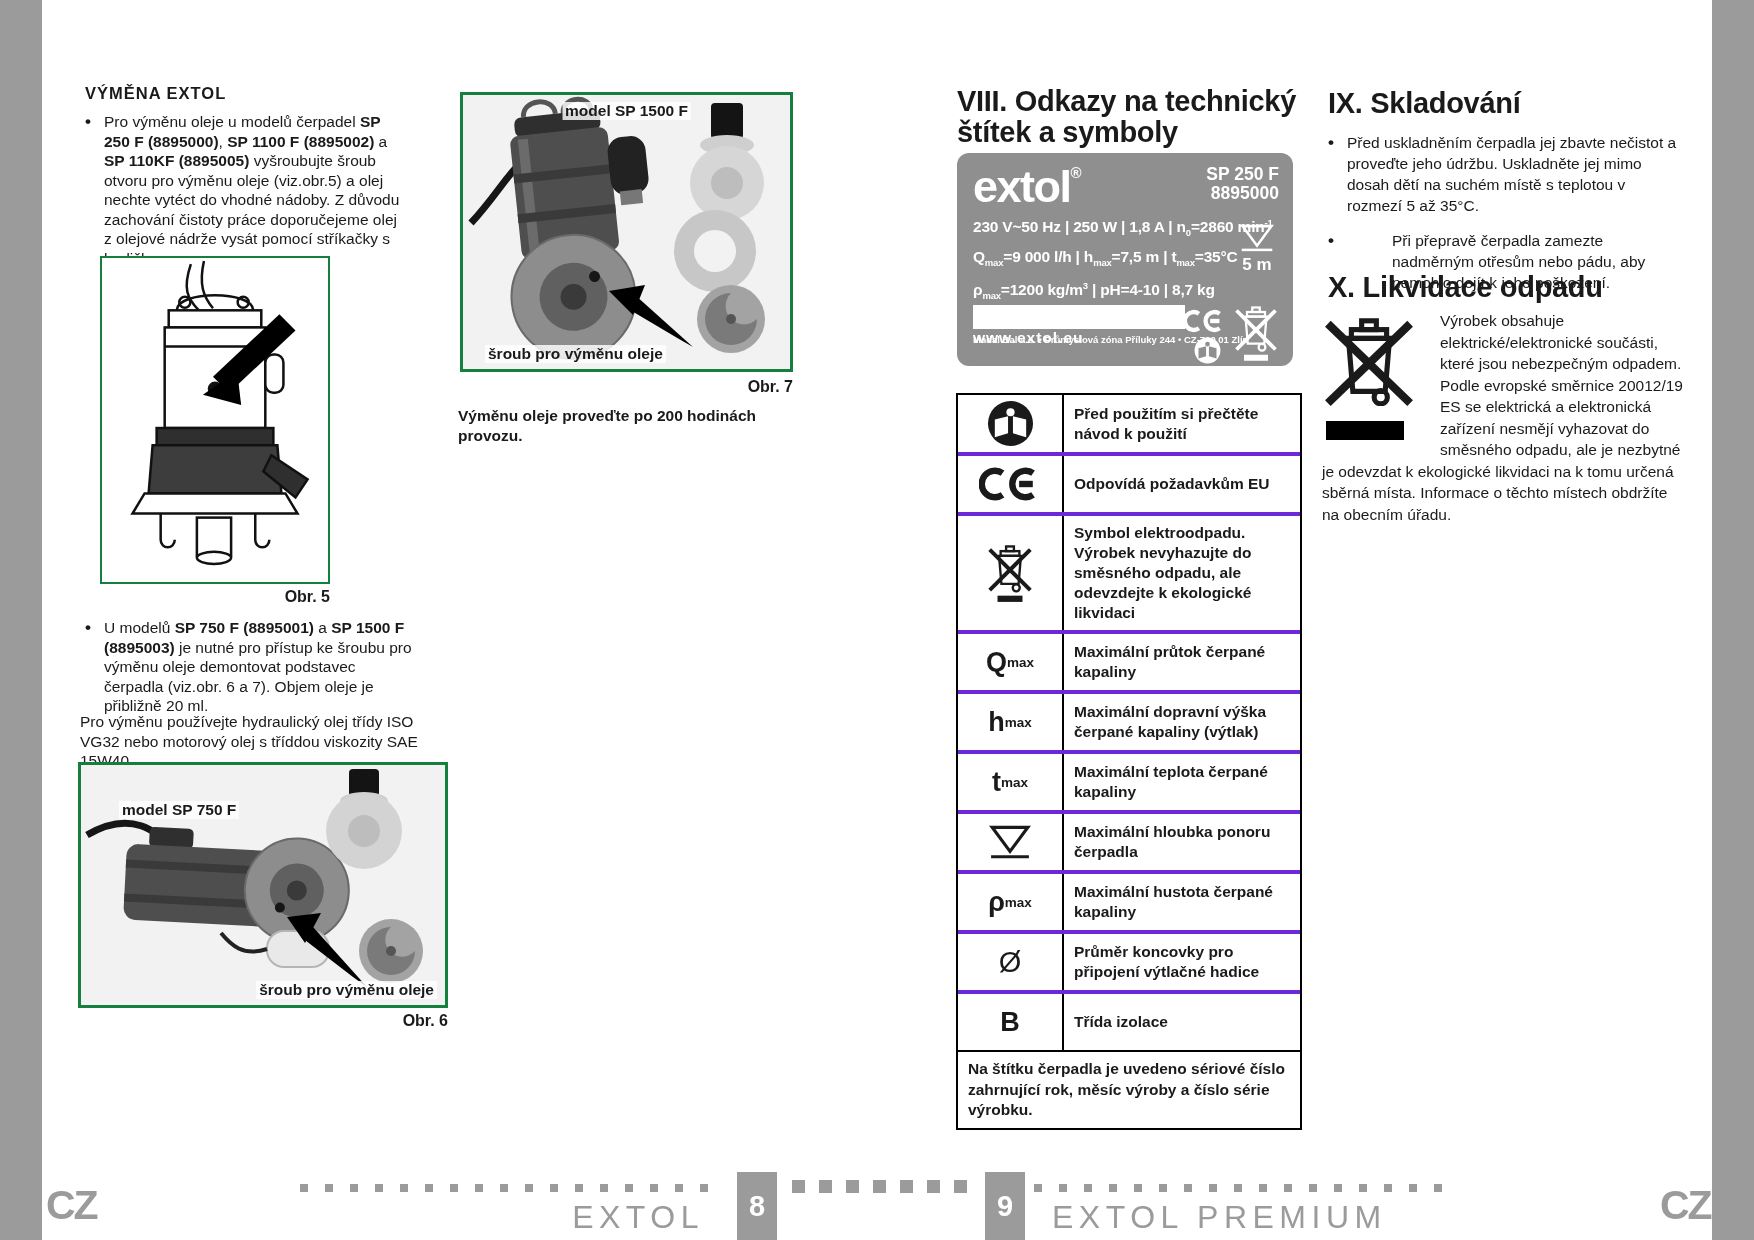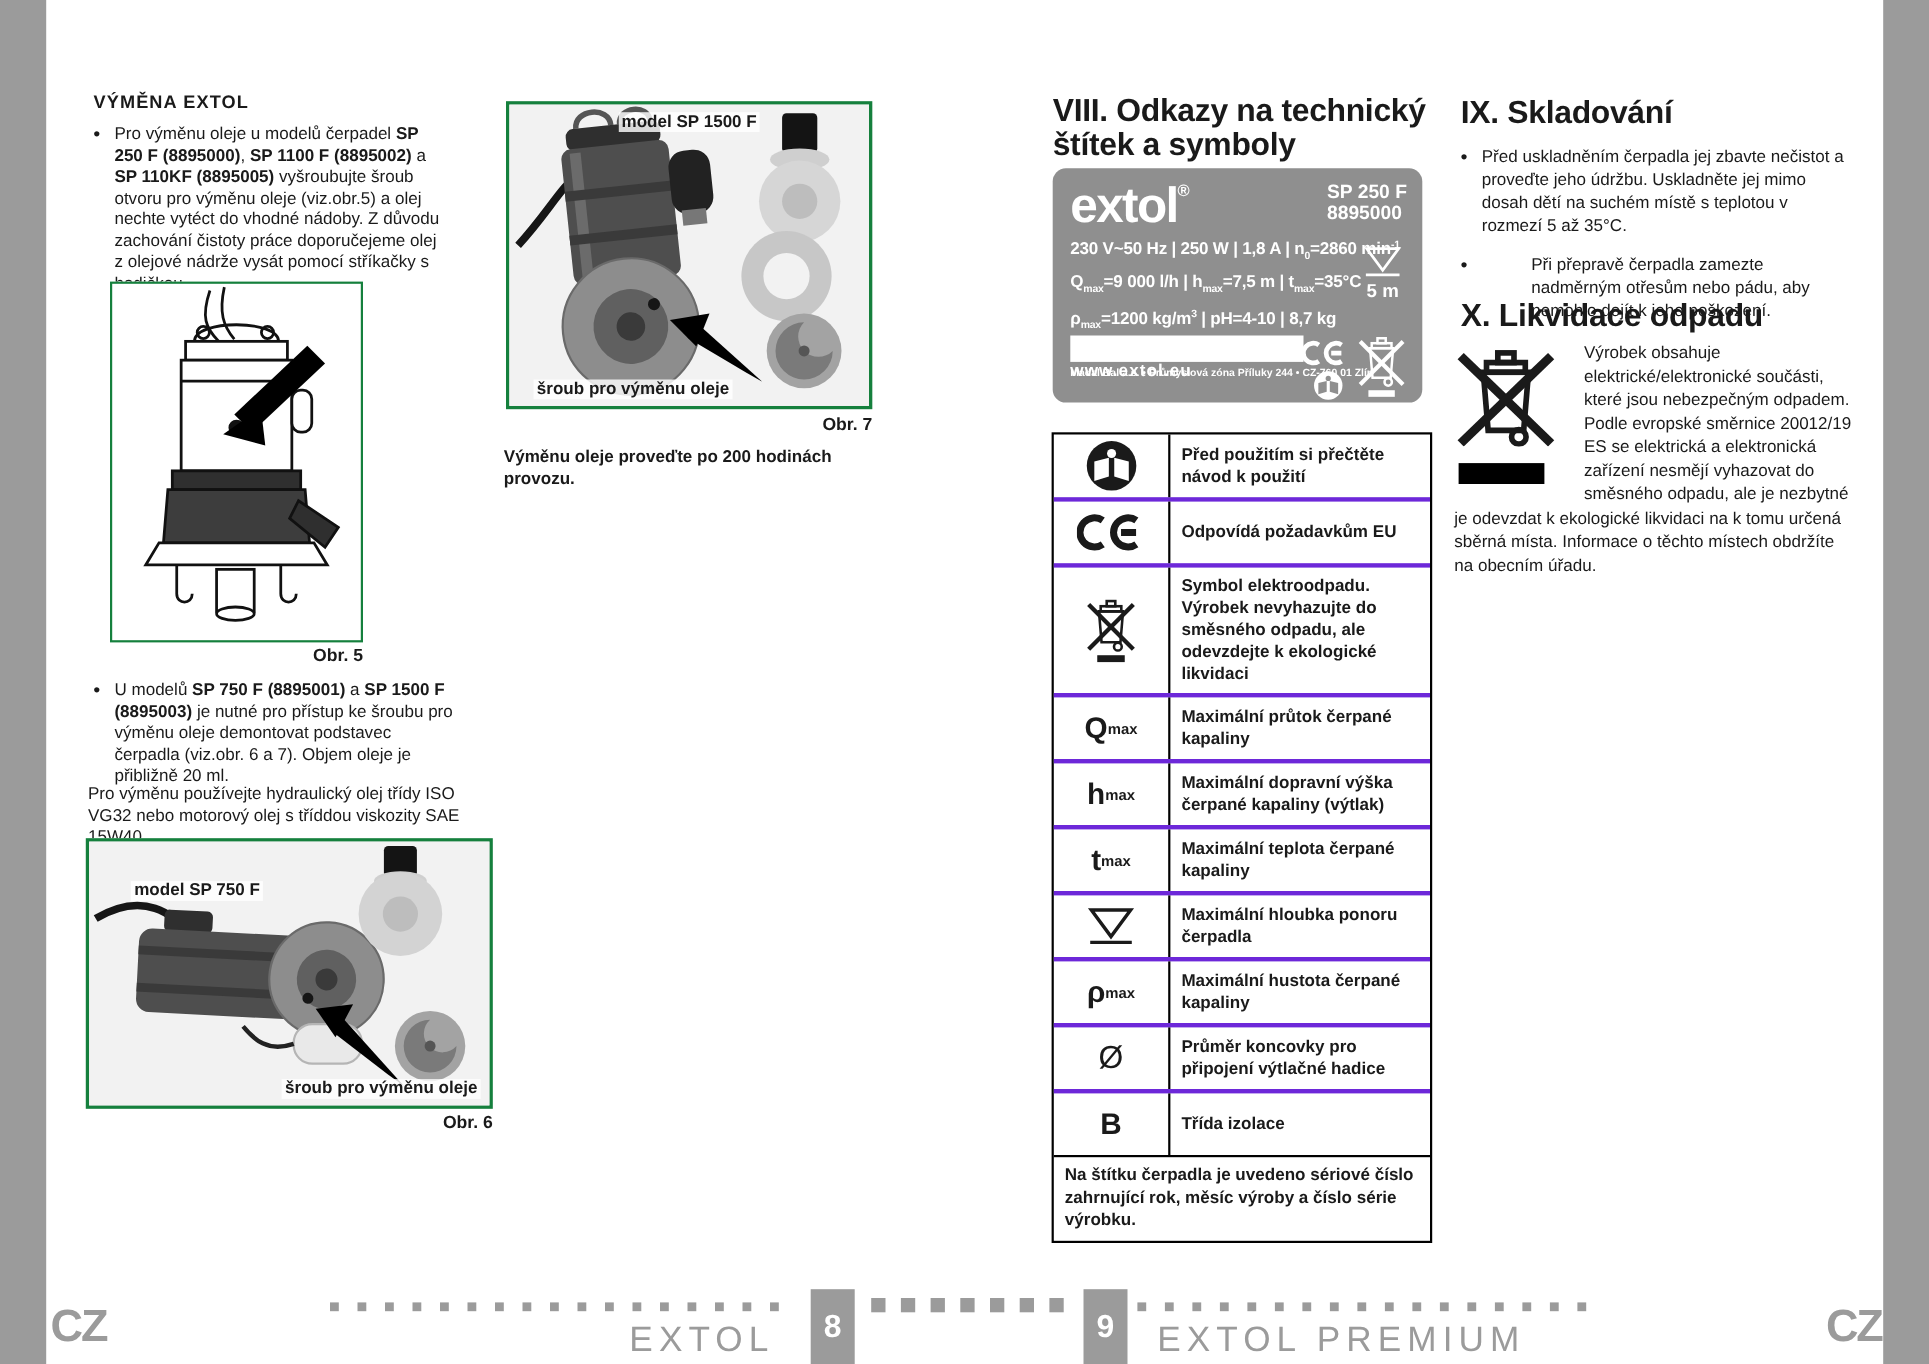--- a/index.html
+++ b/index.html
@@ -22,21 +22,21 @@
   .figure{position:absolute;border:3px solid #15803d;background:#f2f2f2;box-sizing:border-box;}
   .figure.line-art{background:#fff;border-width:2px;}
   .fig-label{position:absolute;font-weight:bold;font-size:15.5px;background:rgba(255,255,255,0.82);
              padding:0 3px;white-space:nowrap;}
   .figure svg{display:block;width:100%;height:100%;}
   
   .label-card{position:absolute;left:957px;top:153px;width:336px;height:213px;background:var(--label,#8f8f8f);
               border-radius:12px;color:#fff;}
   .label-card .brand{position:absolute;left:16px;top:8px;font-size:45px;font-weight:bold;letter-spacing:-1.5px;}
   .label-card .brand sup{font-size:15px;vertical-align:24px;letter-spacing:0;}
-  .label-card .model{position:absolute;right:14px;top:12px;font-weight:bold;
+  .label-card .model{position:absolute;right:14px;top:12px;text-align:right;font-weight:bold;
                      font-size:17.5px;line-height:19px;}
   .label-specs{position:absolute;left:16px;top:58px;font-weight:bold;font-size:15.5px;line-height:23.5px;
                letter-spacing:-0.2px;white-space:nowrap;}
   .label-specs sub,.label-specs sup{font-size:9.5px;}
   .lab-depth{position:absolute;right:16px;top:70px;width:40px;text-align:center;font-weight:bold;font-size:17px;}
   .lab-depth svg{width:34px;height:30px;display:block;margin:0 auto 2px auto;}
   .serial-bar{position:absolute;left:16px;top:152px;width:212px;height:24px;background:#fff;}
   .lab-address{position:absolute;left:16px;top:181px;font-size:9.5px;font-weight:bold;white-space:nowrap;}
   .lab-website{position:absolute;left:16px;top:176px;font-size:15.5px;font-weight:bold;letter-spacing:1px;}
   .lab-ce{position:absolute;right:68px;top:155px;}     .lab-ce svg{width:42px;height:26px;}

